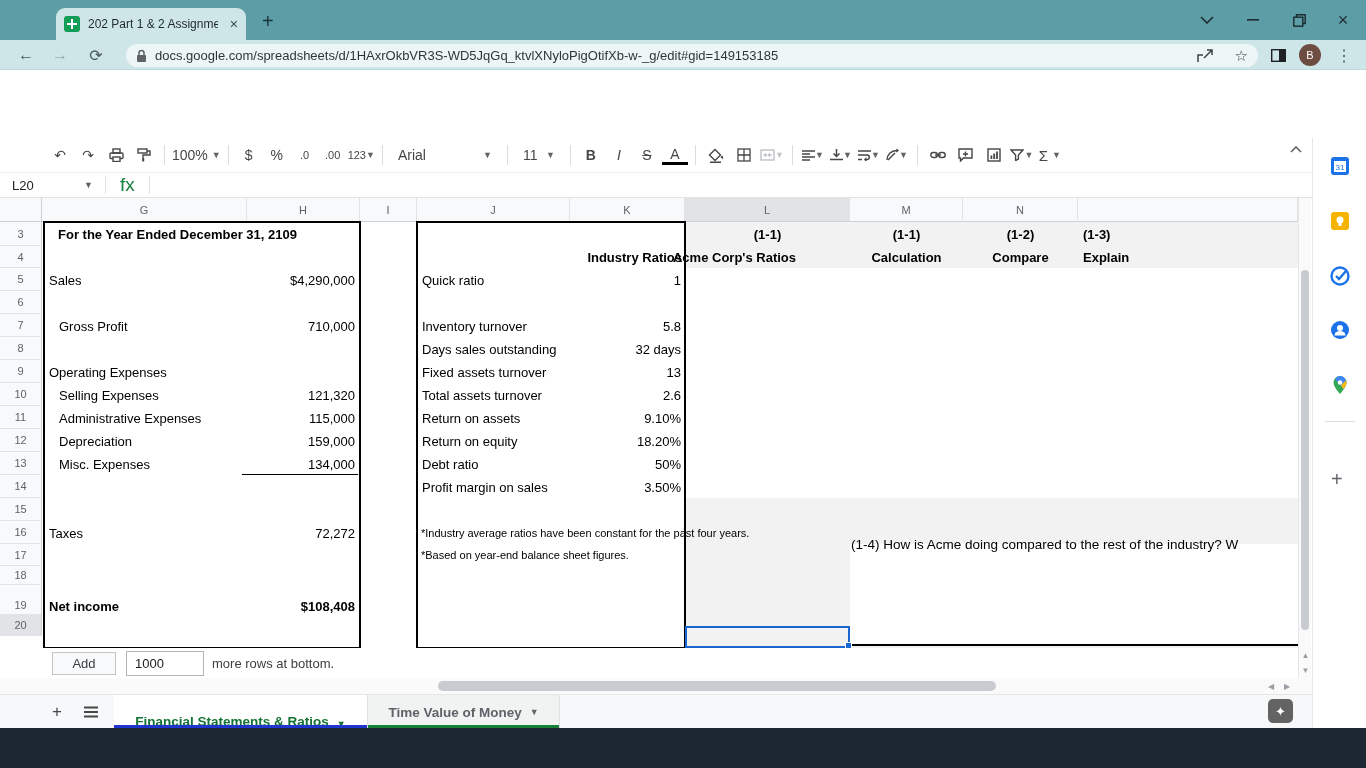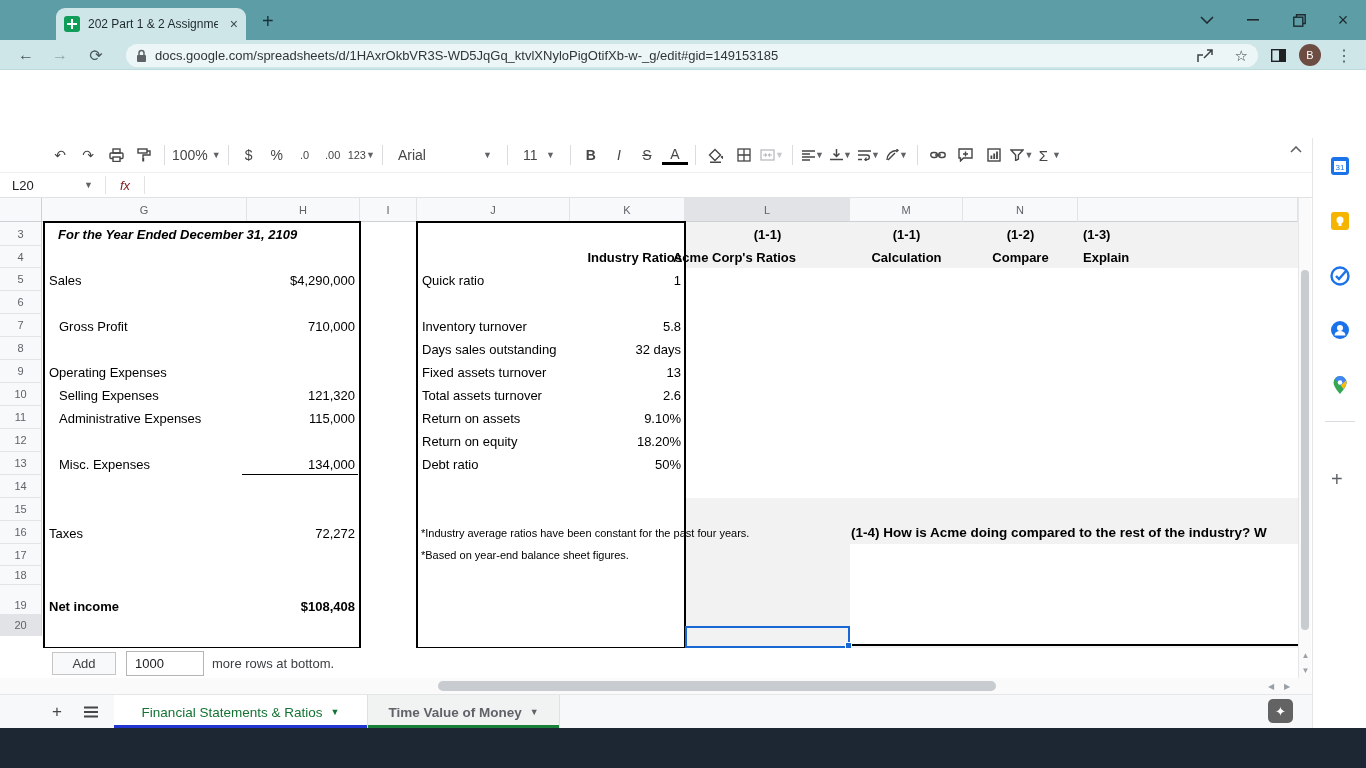--- a/index.html
+++ b/index.html
@@ -43,21 +43,21 @@
   #gstoolbar { position:absolute; left:0; top:138px; width:1366px; height:34px; background:#fff; display:flex; align-items:center; padding-left:46px; font-size:13px; color:#444746; }
   .ti { display:flex; align-items:center; justify-content:center; min-width:26px; height:26px; margin:0 1px; color:#444746; font-size:14px; }
   .tsep { width:1px; height:20px; background:#dadce0; margin:0 6px; }
   .tsm { font-size:11px; letter-spacing:0; }
   .bold { font-weight:bold; }
   #tb-collapse { position:absolute; right:64px; top:146px; color:#5f6368; font-size:14px; }
 
   
   #fbar { position:absolute; left:0; top:172px; width:1366px; height:26px; background:#fff; border-top:1px solid #eceef0; border-bottom:1px solid #e0e2e4; display:flex; align-items:center; }
   #namebox { width:84px; padding-left:12px; font-size:13px; color:#202124; }
-  #fx { font-style:italic; color:#7f1d1d; font-size:13px; padding:0 14px; }
+  #fx { color:#15803d; font-size:19px; padding:0 14px; }
   .fdiv { width:1px; height:18px; background:#e0e2e4; }
 
   
   #sheet { position:absolute; left:0; top:198px; width:1366px; height:480px; background:#fff; }
   .chead { position:absolute; top:0; height:24px; background:#f8f9fa; border-right:1px solid #e1e3e6; border-bottom:1px solid #cdd0d4; font-size:11px; color:#5f6368; display:flex; align-items:center; justify-content:center; }
   .chead.sel { background:#e1e3e6; }
   #corner { position:absolute; left:0; top:0; width:42px; height:24px; background:#f8f9fa; border-right:1px solid #cdd0d4; border-bottom:1px solid #cdd0d4; }
   .rhead { position:absolute; left:0; width:42px; background:#f8f9fa; border-right:1px solid #cdd0d4; border-bottom:1px solid #e1e3e6; font-size:11px; color:#5f6368; display:flex; align-items:center; justify-content:center; }
   .rhead.sel { background:#e1e3e6; }
   
@@ -76,21 +76,21 @@
   .cell-row .lbl { position:absolute; left:5px; top:50%; transform:translateY(-50%); white-space:nowrap; }
   .cell-row.ind .lbl { left:15px; }
   .cell-row .val { position:absolute; right:4px; top:50%; transform:translateY(-50%); }
   .uline { position:absolute; left:198px; right:1px; bottom:0; border-bottom:1px solid #000; }
   .ratio-row { position:absolute; left:417px; width:267px; font-size:13px; color:#000; }
   .ratio-row .lbl { position:absolute; left:5px; top:50%; transform:translateY(-50%); white-space:nowrap; }
   .ratio-row .val { position:absolute; right:3px; top:50%; transform:translateY(-50%); }
   .acell { position:absolute; font-size:13px; color:#000; font-weight:bold; display:flex; align-items:center; justify-content:center; }
   .acell.left { justify-content:flex-start; }
   .fnote { position:absolute; left:421px; font-size:11px; color:#000; display:flex; align-items:center; white-space:nowrap; }
-  #question { position:absolute; left:851px; width:444px; font-size:13.5px; font-weight:bold; display:flex; align-items:center; white-space:nowrap; overflow:hidden; }
+  #question { position:absolute; left:851px; width:444px; font-size:13.5px; font-weight:normal; display:flex; align-items:center; white-space:nowrap; overflow:hidden;margin-top:12px; }
   #selcell { position:absolute; left:685px; top:428px; width:165px; height:22px; border:2px solid #1967d2; }
   #selhandle { position:absolute; left:845px; top:444px; width:7px; height:7px; background:#1967d2; border:1px solid #fff; }
   #answerbox { position:absolute; left:850px; top:346px; width:448px; height:102px; background:#fff; border-bottom:2px solid #000; }
   
   #vscroll { position:absolute; left:1298px; top:0; width:13px; height:480px; background:#fafafa; border-left:1px solid #e4e6e8; }
   #vthumb { position:absolute; left:2px; top:72px; width:8px; height:360px; background:#c8cbcf; border-radius:4px; }
   .varrow { position:absolute; left:0; width:13px; height:14px; color:#9aa0a6; font-size:8px; display:flex; align-items:center; justify-content:center; }
 
   
   #addrow { position:absolute; left:0; top:648px; width:1298px; height:30px; background:#fff; }
@@ -100,21 +100,21 @@
 
   
   #hscroll { position:absolute; left:0; top:678px; width:1366px; height:16px; background:#fafafa; }
   #hthumb { position:absolute; left:438px; top:3px; width:558px; height:10px; background:#c8cbcf; border-radius:5px; }
   .harrow { position:absolute; top:2px; width:14px; height:12px; color:#9aa0a6; font-size:8px; display:flex; align-items:center; justify-content:center; }
 
   
   #tabbar { position:absolute; left:0; top:694px; width:1366px; height:34px; background:#f7f8f9; border-top:1px solid #e4e6e8; }
   .tbico { position:absolute; top:0; height:34px; display:flex; align-items:center; justify-content:center; width:30px; color:#444746; font-size:17px; }
   .stab { position:absolute; top:0; height:34px; display:flex; align-items:center; justify-content:center; gap:8px; font-size:13.5px; }
-  #stab1 { left:114px; width:254px; background:#fff; color:#137333; font-weight:normal; border-right:1px solid #e0e0e0; }
+  #stab1 { left:114px; width:254px; background:#fff; color:#137333; font-weight:bold; border-right:1px solid #e0e0e0;align-items:flex-end; }
   #stab2 { left:368px; width:192px; background:#f1f3f3; color:#5f6368; font-weight:bold; border-right:1px solid #e0e0e0; }
   .tabstrip { position:absolute; left:0; bottom:0; width:100%; height:4px; }
   #explore { position:absolute; left:1268px; top:699px; width:25px; height:24px; background:#636363; border-radius:5px; color:#fff; display:flex; align-items:center; justify-content:center; font-size:13px; }
   #panel-collapse { position:absolute; left:1334px; top:700px; font-size:16px; color:#5f6368; }
 
   
   #sidepanel { position:absolute; left:1312px; top:138px; width:54px; height:590px; background:#fff; border-left:1px solid #e4e6e8; }
   .spico { position:absolute; left:17px; width:20px; height:20px; }
   .spdiv { position:absolute; left:12px; top:283px; width:30px; height:1px; background:#dadce0; }
   #sp-plus { position:absolute; left:18px; top:330px; color:#5f6368; font-size:20px; }
@@ -402,40 +402,44 @@
   <div class="rhead y20 sel">20</div>
 
   <div class="gray-band" style="left:685px; top:24px; width:613px; height:46px;"></div>
   <div class="gray-band" style="left:685px; top:300px; width:613px; height:150px;"></div>
   <div id="answerbox"></div>
 
   <div class="blackbox" style="left:43px; top:23px; width:318px; height:428px;"></div>
   <div class="blackbox" style="left:416px; top:23px; width:270px; height:428px;"></div>
 
   <div class="cell-row y3" style="font-weight:bold;">
-      <span class="lbl" style="left:14px;font-style:italic;">For the Year Ended December 31, 2109</span>
+      <span class="lbl" style="left:14px;">For the Year Ended December 31, 2109</span>
     </div>
   <div class="cell-row y5">
       <span class="lbl">Sales</span>
       <span class="val">$4,290,000</span>
     </div>
   <div class="cell-row y7 ind">
       <span class="lbl">Gross Profit</span>
       <span class="val">710,000</span>
     </div>
   <div class="cell-row y9">
       <span class="lbl">Operating Expenses</span>
     </div>
   <div class="cell-row y10 ind">
       <span class="lbl">Selling Expenses</span>
       <span class="val">121,320</span>
     </div>
   <div class="cell-row y11 ind">
       <span class="lbl">Administrative Expenses</span>
       <span class="val">115,000</span>
+    </div>
+  <div class="cell-row y12 ind">
+      <span class="lbl">Depreciation</span>
+      <span class="val">159,000</span>
     </div>
   <div class="cell-row y13 ind">
       <span class="lbl">Misc. Expenses</span>
       <span class="val">134,000</span>
       <i class="uline"></i>
     </div>
   <div class="cell-row y16">
       <span class="lbl">Taxes</span>
       <span class="val">72,272</span>
     </div>
@@ -469,20 +473,24 @@
       <span class="lbl">Return on assets</span>
       <span class="val">9.10%</span>
     </div>
   <div class="ratio-row y12">
       <span class="lbl">Return on equity</span>
       <span class="val">18.20%</span>
     </div>
   <div class="ratio-row y13">
       <span class="lbl">Debt ratio</span>
       <span class="val">50%</span>
+    </div>
+  <div class="ratio-row y14">
+      <span class="lbl">Profit margin on sales</span>
+      <span class="val">3.50%</span>
     </div>
   <div class="fnote y16">*Industry average ratios have been constant for the past four years.</div>
   <div class="fnote y17">*Based on year-end balance sheet figures.</div>
 
   <div class="acell y3" style="left:685px; width:165px;">(1-1)</div>
   <div class="acell y3" style="left:850px; width:113px;">(1-1)</div>
   <div class="acell y3" style="left:963px; width:115px;">(1-2)</div>
   <div class="acell y3 left" style="left:1083px; width:210px;">(1-3)</div>
   <div class="acell y4" style="left:652px; width:165px;">Acme Corp's Ratios</div>
   <div class="acell y4" style="left:850px; width:113px;">Calculation</div>

